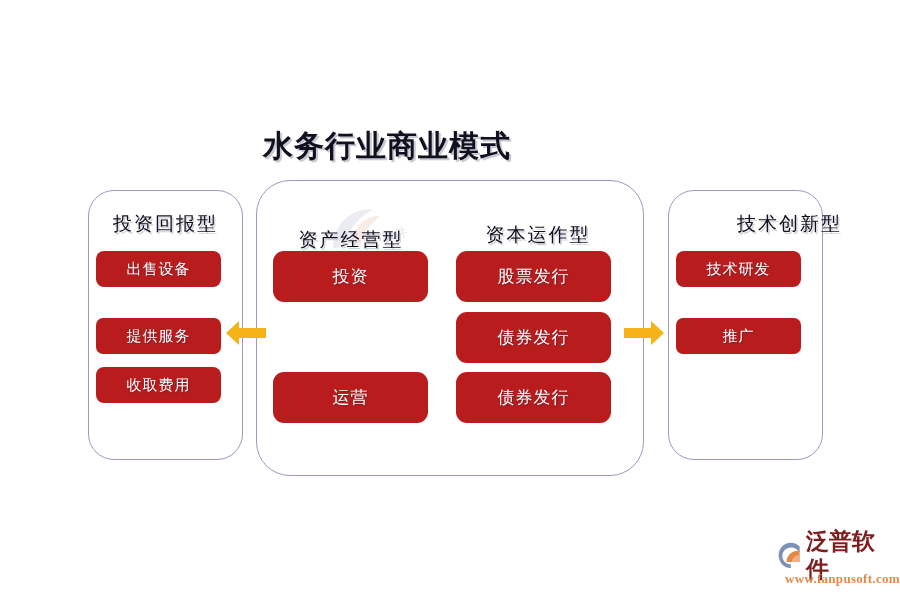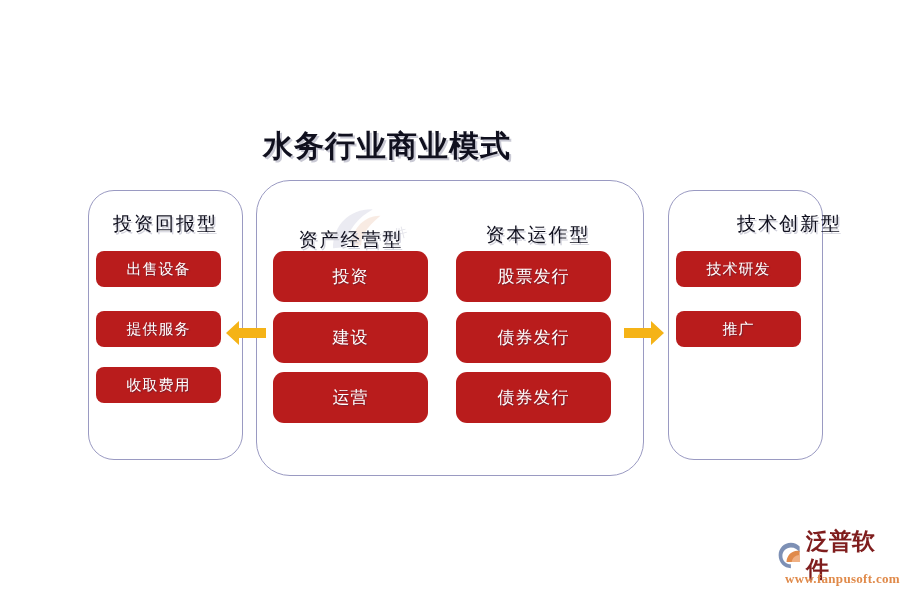--- a/index.html
+++ b/index.html
@@ -110,21 +110,21 @@
     height: 51px;
     font-size: 17px;
     border-radius: 11px;
   }
 
   
   .col-x-left  { left: 96px; }
   .col-x-right { left: 676px; }
   
   .row-s1 { top: 251px; }
-  .row-s2 { top: 311px; }
+  .row-s2 { top: 318px; border-radius: 7px; }
   .row-s3 { top: 367px; }
 
   
   .col-x-m1 { left: 273px; }
   .col-x-m2 { left: 456px; }
   
   .row-m1 { top: 251px; }
   .row-m2 { top: 312px; }
   .row-m3 { top: 372px; }
 
@@ -192,21 +192,20 @@
   <svg class="watermark" viewBox="0 0 120 52">
     <path d="M8 40 C14 16, 36 6, 56 12 C40 16, 26 26, 20 42 Z" fill="#8a8ab0"></path>
     <path d="M26 42 C32 24, 48 16, 62 20 C50 26, 40 32, 36 44 Z" fill="#d98a5a"></path>
     <text x="58" y="46" font-size="13" fill="#5a5a80" font-family="DejaVu Sans, sans-serif">软件</text>
   </svg>
 
   <div class="col-header hdr-mid1">资产经营型</div>
   <div class="col-header hdr-mid2">资本运作型</div>
 
   <div class="pill pill-mid col-x-m1 row-m1">投资</div>
-  <div class="pill pill-mid col-x-m1 row-m2">建设</div>
   <div class="pill pill-mid col-x-m1 row-m3">运营</div>
 
   <div class="pill pill-mid col-x-m2 row-m2">债券发行</div>
   <div class="pill pill-mid col-x-m2 row-m1">股票发行</div>
   <div class="pill pill-mid col-x-m2 row-m3">债券发行</div>
 
   <div class="panel panel-side panel-right"></div>
   <div class="col-header hdr-right">技术创新型</div>
   <div class="pill pill-side col-x-right row-s1">技术研发</div>
   <div class="pill pill-side col-x-right row-s2">推广</div>

